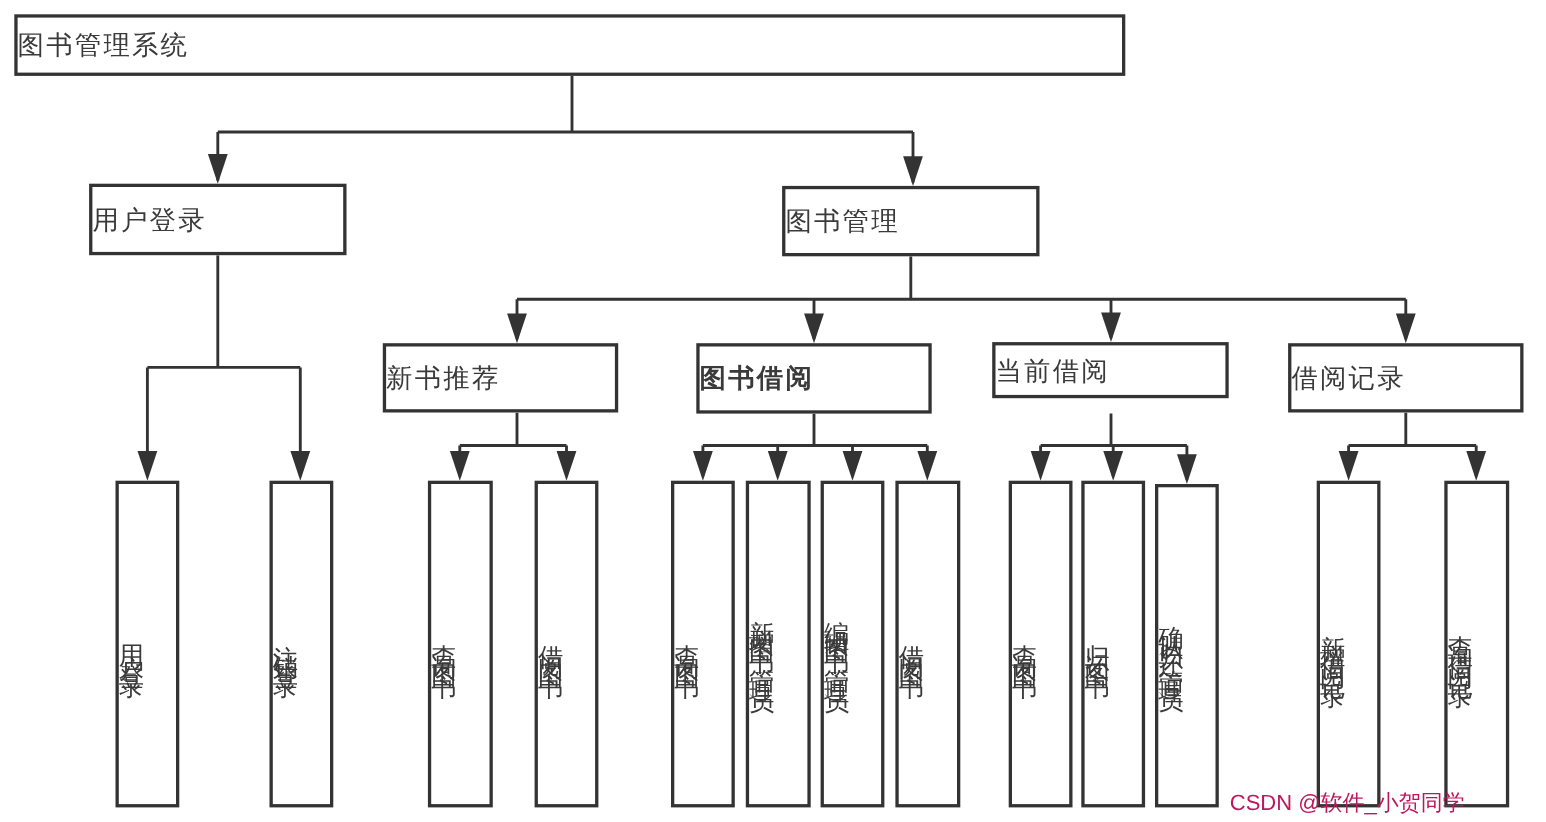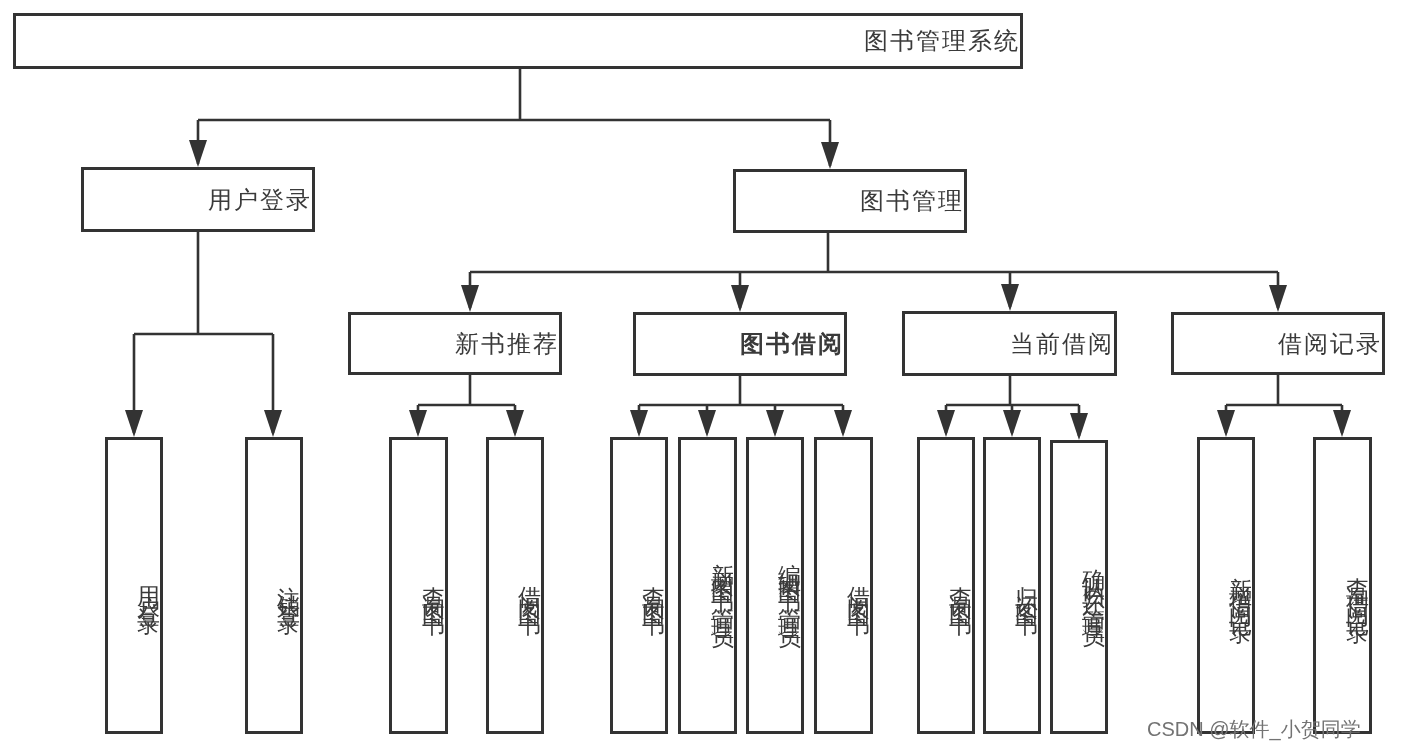--- a/index.html
+++ b/index.html
@@ -17,46 +17,46 @@
     width: 1405px; height: 747px;
     z-index: 1;
   }
   .node {
     position: absolute;
     box-sizing: border-box;
     border: 3px solid #333333;
     background: #ffffff;
     display: flex;
     align-items: center;
-    justify-content: flex-end;
+    justify-content: flex-start;
     z-index: 2;
     color: #3a3a3a;
   }
   .node.hbox span {
     font-size: 24px;
     letter-spacing: 2px;
     white-space: nowrap;
     color: #3a3a3a;
   }
   .node.vbox span {
     writing-mode: vertical-rl;
     text-orientation: mixed;
     font-size: 23px;
     letter-spacing: 9px;
     line-height: 1;
     color: #3a3a3a;
     white-space: nowrap;
   }
   .watermark {
     position: absolute;
-    left: 1147px;
+    left: 1118px;
     top: 716px;
     z-index: 10;
     font-size: 20px;
-    color: #737373;
+    color: #be185d;
     white-space: nowrap;
   }
 </style>
 </head>
 <body>
 
 <div class="stage">
 
   <svg class="wires" viewBox="0 0 1405 747" aria-hidden="true">
 
@@ -94,31 +94,31 @@
     <polygon points="1333,410 1351,410 1342,437" fill="#333333"></polygon>
   </svg>
 
   <div class="node hbox" style="left:13px; top:13px; width:1010px; height:56px;">
     <span>图书管理系统</span>
   </div>
 
   <div class="node hbox" style="left:81px; top:167px; width:234px; height:65px;">
     <span>用户登录</span>
   </div>
-  <div class="node hbox" style="left:711px; top:169px; width:234px; height:64px;margin-left:22px;">
+  <div class="node hbox" style="left:711px; top:169px; width:234px; height:64px;">
     <span>图书管理</span>
   </div>
 
   <div class="node hbox" style="left:348px; top:312px; width:214px; height:63px;">
     <span>新书推荐</span>
   </div>
   <div class="node hbox" style="left:633px; top:312px; width:214px; height:64px;font-weight:bold;">
     <span>图书借阅</span>
   </div>
-  <div class="node hbox" style="left:902px; top:311px; width:215px; height:65px;">
+  <div class="node hbox" style="left:902px; top:311px; width:215px; height:51px;">
     <span>当前借阅</span>
   </div>
   <div class="node hbox" style="left:1171px; top:312px; width:214px; height:63px;">
     <span>借阅记录</span>
   </div>
 
   <div class="node vbox" style="left:105px; top:437px; width:58px; height:297px;">
     <span>用户登录</span>
   </div>
   <div class="node vbox" style="left:245px; top:437px; width:58px; height:297px;">

